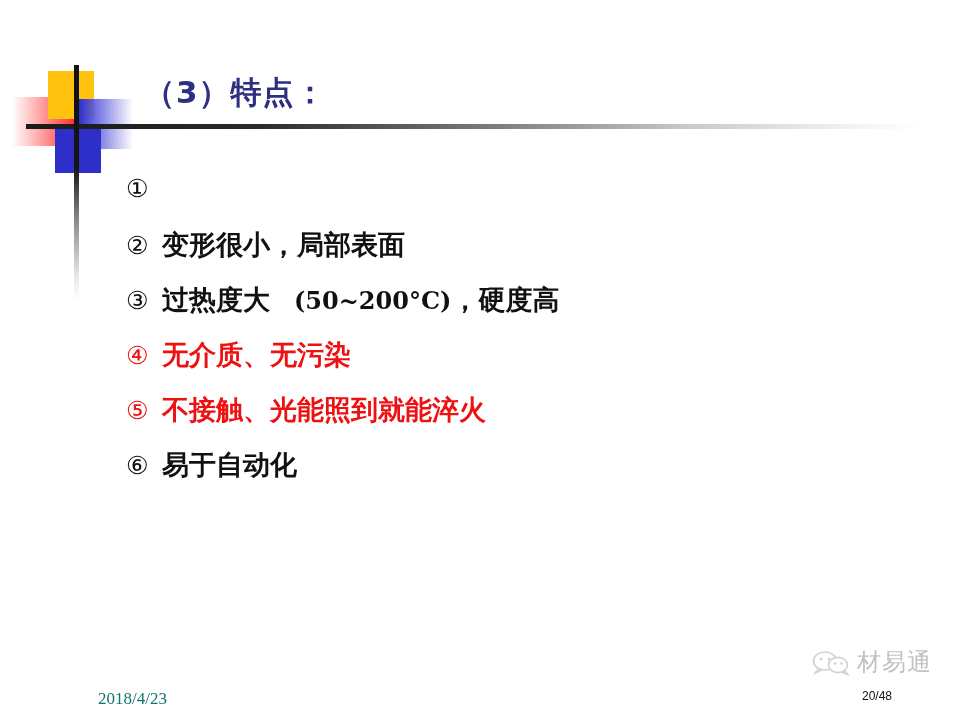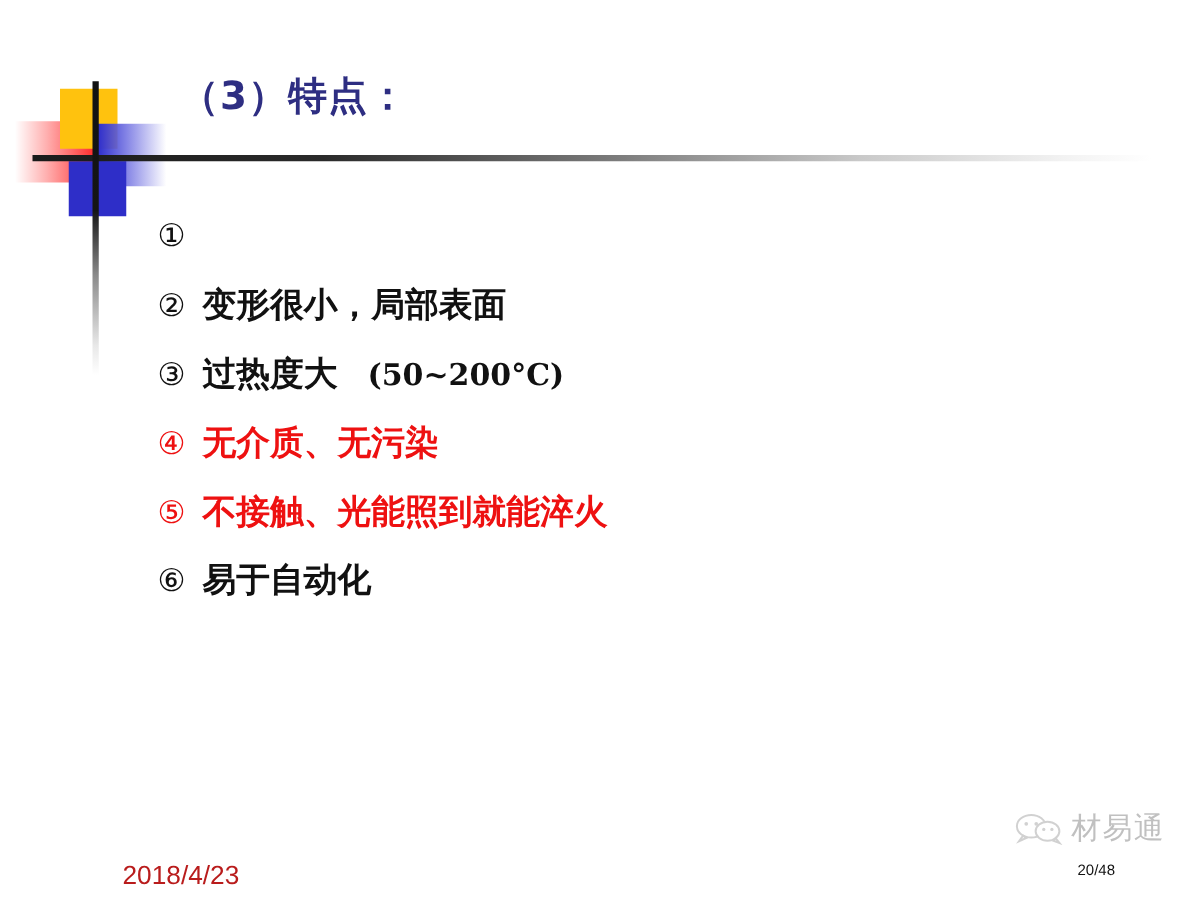--- a/index.html
+++ b/index.html
@@ -75,21 +75,21 @@
     top: 84px;
     width: 895px;
     height: 5px;
     background: linear-gradient(to right, #1a1a1a 0%, #2a2a2a 26%, #7b7b7b 52%, #c9c9c9 74%, #f2f2f2 92%, #ffffff 100%);
   }
 
   
   #title {
     position: absolute;
     left: 144px;
-    top: 56px;
+    top: 72px;
     font-family: "DejaVu Sans", "Liberation Sans", sans-serif;
     font-size: 31px;
     font-weight: bold;
     color: #2E2E82;
     letter-spacing: 1px;
     white-space: nowrap;
   }
 
   
   #bullets {
@@ -128,23 +128,23 @@
     margin-left: 24px;
   }
   .c-black { color: #111111; }
   .c-red   { color: #EE1111; }
 
   
   #date {
     position: absolute;
     left: 98px;
     top: 689px;
-    font-family: Liberation Sans, sans-serif;
-    font-size: 21px;
-    color: #b91c1c;
+    font-family: Liberation Serif, serif;
+    font-size: 17px;
+    color: #0f766e;
   }
   #pagenum {
     position: absolute;
     left: 862px;
     top: 689px;
     font-family: "Liberation Sans", "DejaVu Sans", sans-serif;
     font-size: 12px;
     font-weight: normal;
     color: #111111;
   }
@@ -192,20 +192,21 @@
 
     <div class="bullet c-black">
       <span class="marker">②</span>
       <span class="btext">变形很小，局部表面</span>
     </div>
 
     <div class="bullet c-black">
       <span class="marker">③</span>
       <span class="btext">过热度大</span>
       <span class="bnote">(50~200°C)</span>
+      <span class="btext">，硬度高</span>
     </div>
 
     <div class="bullet c-red">
       <span class="marker">④</span>
       <span class="btext">无介质、无污染</span>
     </div>
 
     <div class="bullet c-red">
       <span class="marker">⑤</span>
       <span class="btext">不接触、光能照到就能淬火</span>

